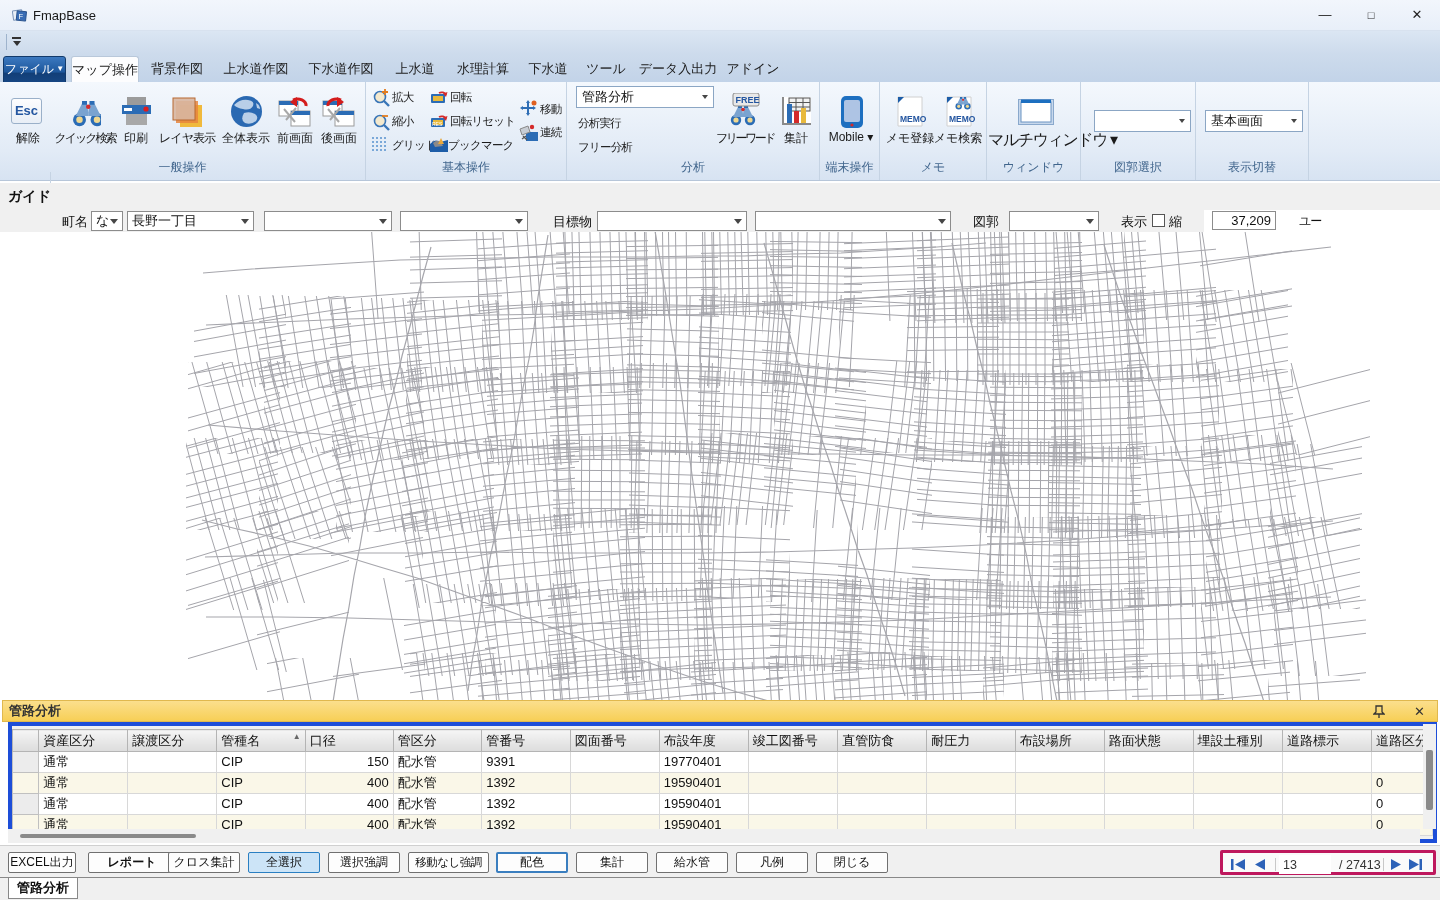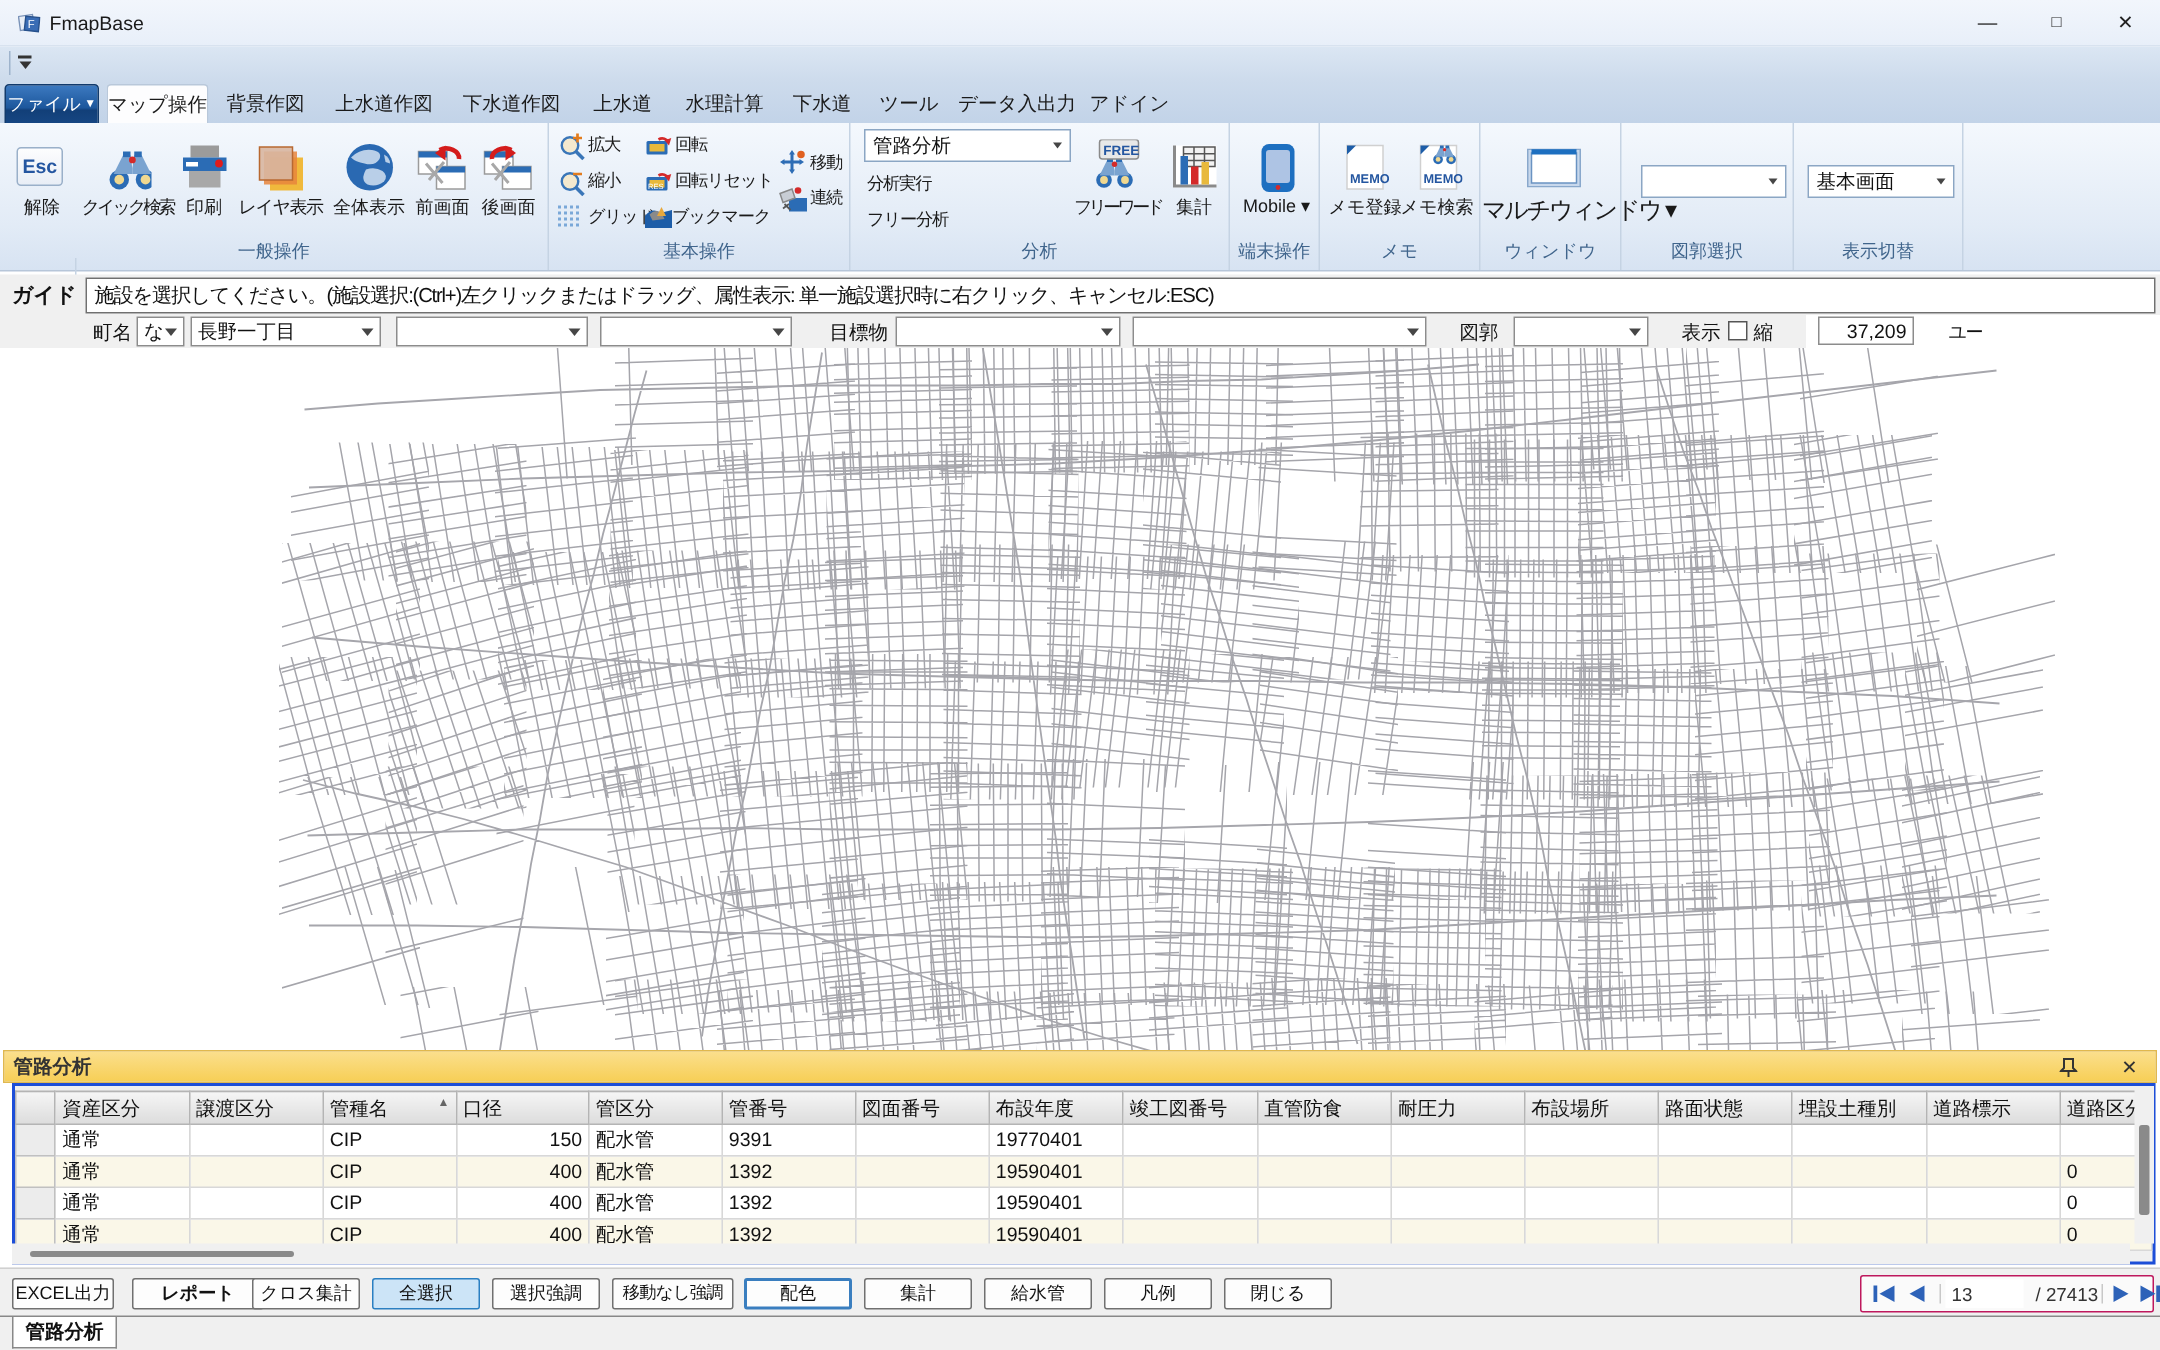--- a/index.html
+++ b/index.html
@@ -30,36 +30,36 @@
 #guidelabel{position:absolute;left:8px;top:5px;font-weight:bold;font-size:14px;color:#111;}
 #guidebox{position:absolute;left:57px;top:2px;width:1380px;height:24px;background:#fff;border:1px solid #707070;font-size:13.5px;letter-spacing:-0.8px;line-height:22px;padding-left:5px;color:#111;}
 #filter{position:absolute;left:0;top:210px;width:1204px;height:22px;background:#f0f0f0;font-size:13px;color:#111;}
 .combo{position:absolute;top:1px;height:20px;background:#fff;border:1px solid #8c8c8c;font-size:13px;line-height:18px;padding-left:4px;color:#111;}
 .combo .arr{position:absolute;right:4px;top:7px;width:0;height:0;border-left:4px solid transparent;border-right:4px solid transparent;border-top:5px solid #464646;}
 .flabel{position:absolute;top:3px;}
 
 #map{position:absolute;left:0;top:232px;width:1440px;height:468px;background:#fff;overflow:hidden;}
 
 #paneltitle{position:absolute;left:2px;top:700px;width:1436px;height:22px;background:linear-gradient(#fbdf8d,#f7cf56);border:1px solid #e0b84e;font-size:13px;font-weight:bold;color:#333;line-height:20px;padding-left:6px;}
-#tablewrap{position:absolute;left:8px;top:722px;width:1429px;height:121px;border:2px solid #1d4ed8;background:#f0f0f0;overflow:hidden;}
+#tablewrap{position:absolute;left:8px;top:722px;width:1429px;height:121px;border:4px solid #1d4ed8;background:#f0f0f0;overflow:hidden;}
 #tbl{position:absolute;left:0px;top:3px;border-collapse:collapse;font-size:13px;color:#111;table-layout:fixed;}
 #tbl th{background:linear-gradient(#f5f5f5,#dcdcdc);border:1px solid #b4b4b4;font-weight:normal;text-align:left;padding:0 4px;height:22px;white-space:nowrap;overflow:hidden;}
 #tbl td{background:#fff;border:1px solid #d8d8d8;padding:0 4px;height:21px;line-height:20px;overflow:hidden;white-space:nowrap;}
 #tbl tr.alt td{background:#faf7e8;}
 #tbl td.sel{background:#ececec;border:1px solid #c0c0c0;}
 #hscroll{position:absolute;left:8px;top:829px;width:1412px;height:14px;background:#f0f0f0;}
 #hthumb{position:absolute;left:12px;top:5px;width:176px;height:4px;background:#8a8a8a;border-radius:2px;}
 #vscroll{position:absolute;left:1423px;top:724px;width:13px;height:105px;background:#f0f0f0;}
 #vthumb{position:absolute;left:3px;top:26px;width:7px;height:60px;background:#8a8a8a;border-radius:2px;}
 
 #btnbar{position:absolute;left:0;top:845px;width:1440px;height:32px;background:#f0f0f0;border-top:1px solid #d0d0d0;}
 .fbtn{position:absolute;top:6px;height:21px;background:#fdfdfd;border:1px solid #707070;border-radius:2px;font-size:12px;color:#111;text-align:center;line-height:19px;}
 .fbtn.hl{background:#cce4f7;border:1px solid #2a7fc2;}
 .fbtn.bl{border:2px solid #3a7ebf;line-height:17px;}
-#pager{position:absolute;right:4px;top:4px;width:196px;height:25px;background:#fafafa;border:1px solid #be185d;border-radius:2px;}
+#pager{position:absolute;right:4px;top:4px;width:216px;height:25px;background:#fafafa;border:3px solid #be185d;border-radius:2px;}
 #tabbar{position:absolute;left:0;top:877px;width:1440px;height:23px;background:#f0f0f0;border-top:1px solid #888;}
 #btab{position:absolute;left:8px;top:0px;width:70px;height:21px;background:#fff;border:1px solid #888;border-top:none;font-size:13px;font-weight:bold;text-align:center;line-height:20px;color:#111;}
 </style></head>
 <body>
 <svg width="0" height="0" style="position:absolute;">
     <defs>
 <g id="binoc2">
   <circle cx="6" cy="15" r="5.2" fill="#2b6cb5"></circle>
         <circle cx="6" cy="15" r="2.6" fill="#f0d890"></circle>
   <circle cx="20" cy="15" r="5.2" fill="#2b6cb5"></circle>
@@ -324,21 +324,20 @@
     <div class="biglabel" style="left:988px;top:48px;width:94px;font-size:16px;letter-spacing:-1.5px;">マルチウィンドウ ▾</div>
 
     <div class="rcombo" style="left:1094px;top:28px;width:97px;height:22px;">
         <span class="arr2"></span>
       </div>
     <div class="rcombo" style="left:1205px;top:28px;width:98px;height:22px;">基本画面<span class="arr2"></span></div>
   </div>
 
   <div id="guide">
     <div id="guidelabel">ガイド</div>
-    <div id="guidebox">施設を選択してください。(施設選択:(Ctrl+)左クリックまたはドラッグ、属性表示: 単一施設選択時に右クリック、キャンセル:ESC)</div>
   </div>
 
   <div id="filter">
     <span class="flabel" style="left:62px;">町名</span>
     <span class="combo" style="left:91px;width:32px;">な<span class="arr"></span></span>
     <span class="combo" style="left:127px;width:127px;">長野一丁目<span class="arr"></span></span>
     <span class="combo" style="left:264px;width:128px;">
         <span class="arr"></span>
       </span>
     <span class="combo" style="left:400px;width:128px;">

